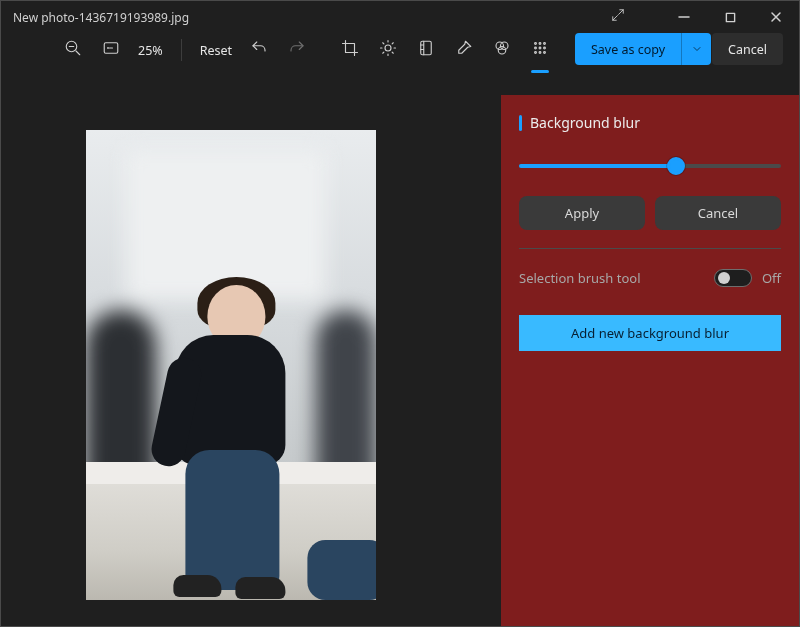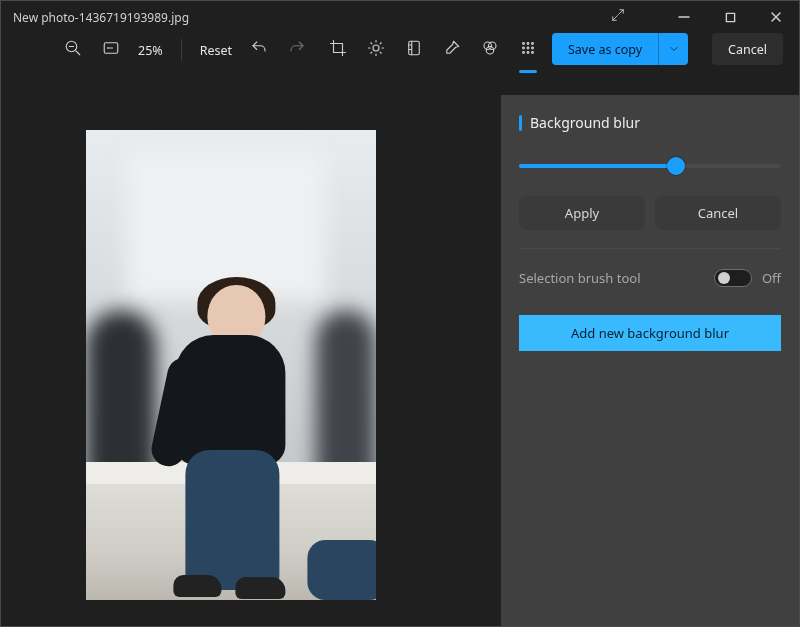--- a/index.html
+++ b/index.html
@@ -19,21 +19,21 @@
   .toolbar .grp { display: flex; align-items: center; gap: 4px; }
   .iconbtn { width: 34px; height: 34px; display: flex; align-items: center; justify-content: center; border-radius: 4px; color: #cfcfcf; }
   .toolbar .zoom-val { font-size: 12.5px; color: #e6e6e6; padding: 0 6px; }
   .toolbar .vsep { width: 1px; height: 22px; background: #3d3d3d; margin: 0 8px; }
   .toolbar .reset { font-size: 12.5px; color: #e6e6e6; padding: 0 6px; }
   .toolbar .center-tools { display:flex; align-items:center; gap:2px; }
   .toolbar .center-tools .iconbtn { width: 36px; }
   .toolbar .active-underline { position: relative; }
   .toolbar .active-underline::after { content:""; position:absolute; left:50%; transform:translateX(-50%); bottom:-6px; width:18px; height:3px; background:#1a9fff; border-radius:2px; }
 
-  .toolbar .right { display:flex; align-items:center; gap:24px; }
+  .toolbar .right { display:flex; align-items:center; gap:1px; }
   .save-split { display:flex; border-radius:4px; overflow:hidden; }
   .save-main { background:#1a9fff; color:#001a2e; font-size:12.5px; height:32px; padding:0 16px; display:flex; align-items:center; }
   .save-caret { background:#1a9fff; height:32px; width:30px; display:flex; align-items:center; justify-content:center; border-left:1px solid rgba(0,0,0,0.25); }
   .cancel-btn { background:#2d2d2d; font-size:12.5px; color:#e6e6e6; height:32px; padding:0 16px; display:flex; align-items:center; border-radius:4px; }
 
   
   .main { flex:1; display:flex; position:relative; }
   .canvas-area { flex: 1; display:flex; align-items:flex-start; justify-content:flex-start; padding: 45px 20px 20px 85px; position:relative; overflow:hidden; }
 
   
@@ -52,21 +52,21 @@
   .photo .armL { position:absolute; top:72px; left:22px; width:34px; height:110px; background:#14171c; border-radius:20px; transform:rotate(12deg); }
   .photo .legs { position:absolute; top:165px; left:48px; width:94px; height:140px; background:#2a4560; border-radius:24px 24px 14px 14px; }
   .photo .shoe1 { position:absolute; top:290px; left:36px; width:48px; height:22px; background:#222; border-radius:10px 14px 6px 6px; }
   .photo .shoe2 { position:absolute; top:292px; left:98px; width:50px; height:22px; background:#222; border-radius:10px 14px 6px 6px; }
   .photo .jacket { position:absolute; left:170px; top:255px; width:80px; height:60px; background:#2a4560; border-radius:18px; }
 
   
   .arrow { position:absolute; left:526px; top:82px; width:90px; height:100px; pointer-events:none; }
 
   
-  .panel { position:absolute; top:10px; right:0; bottom:0; width:298px; background:#404040; padding:18px 18px 18px 18px; }
+  .panel { position:absolute; top:10px; right:0; bottom:0; width:298px; background:#7f1d1d; padding:18px 18px 18px 18px; }
   .panel .heading { display:flex; align-items:center; gap:8px; font-size:14px; color:#ececec; margin-bottom:22px; }
   .panel .heading-bar { width:3px; height:16px; background:#1a9fff; border-radius:2px; }
   .row { display:flex; align-items:center; justify-content:space-between; font-size:13px; color:#a7a7a7; }
   .row .intensity-label { display:flex; align-items:center; gap:8px; }
   .slider-wrap { position:relative; height:24px; margin:14px 0 18px 0; }
   .slider-track { position:absolute; left:0; right:0; top:50%; height:4px; background:#4a4a4a; border-radius:2px; transform:translateY(-50%); }
   .slider-fill { position:absolute; left:0; top:50%; height:4px; background:#1a9fff; border-radius:2px; transform:translateY(-50%); width:60%; }
   .slider-thumb { position:absolute; top:50%; width:18px; height:18px; background:#1a9fff; border-radius:50%; transform:translate(-50%,-50%); left:60%; border:3px solid #1a9fff; box-shadow:0 0 0 1px rgba(0,0,0,0.2); }
   .btnrow { display:flex; gap:10px; margin-bottom:18px; }
   .btnrow .pbtn { flex:1; height:34px; display:flex; align-items:center; justify-content:center; font-size:13px; background:#3a3a3a; color:#d9d9d9; border-radius:8px; }

